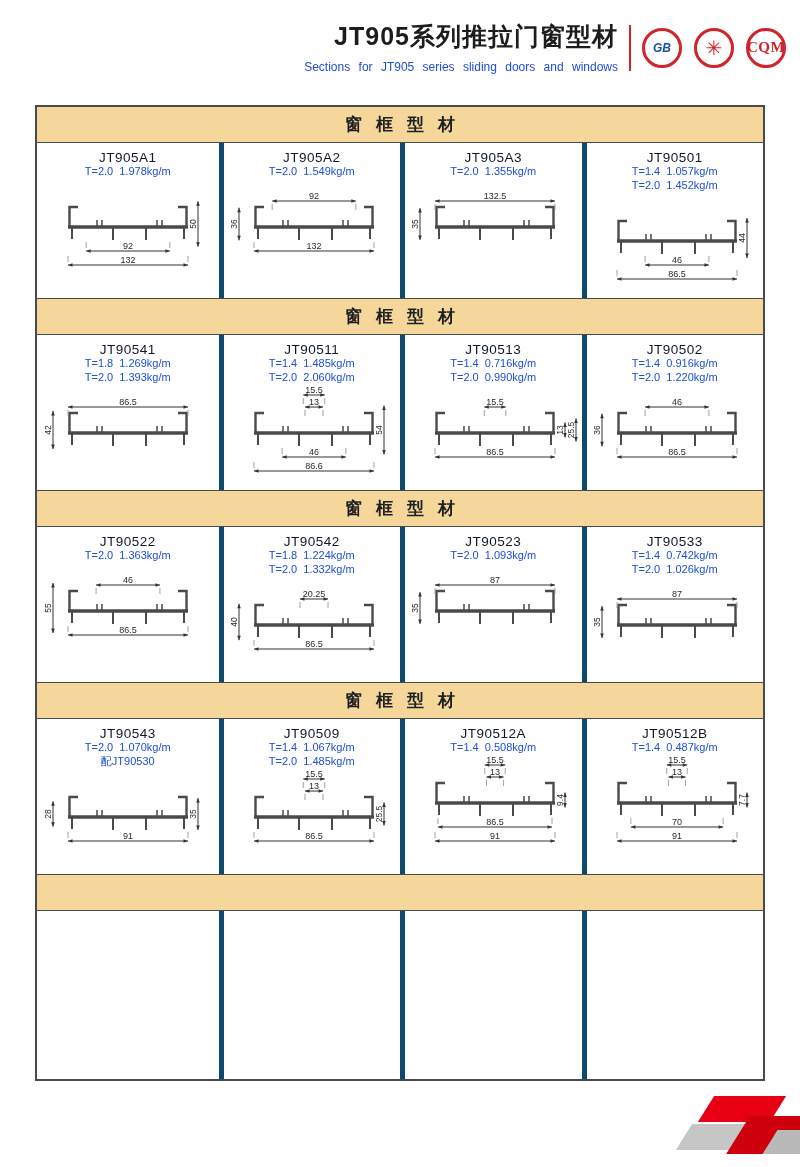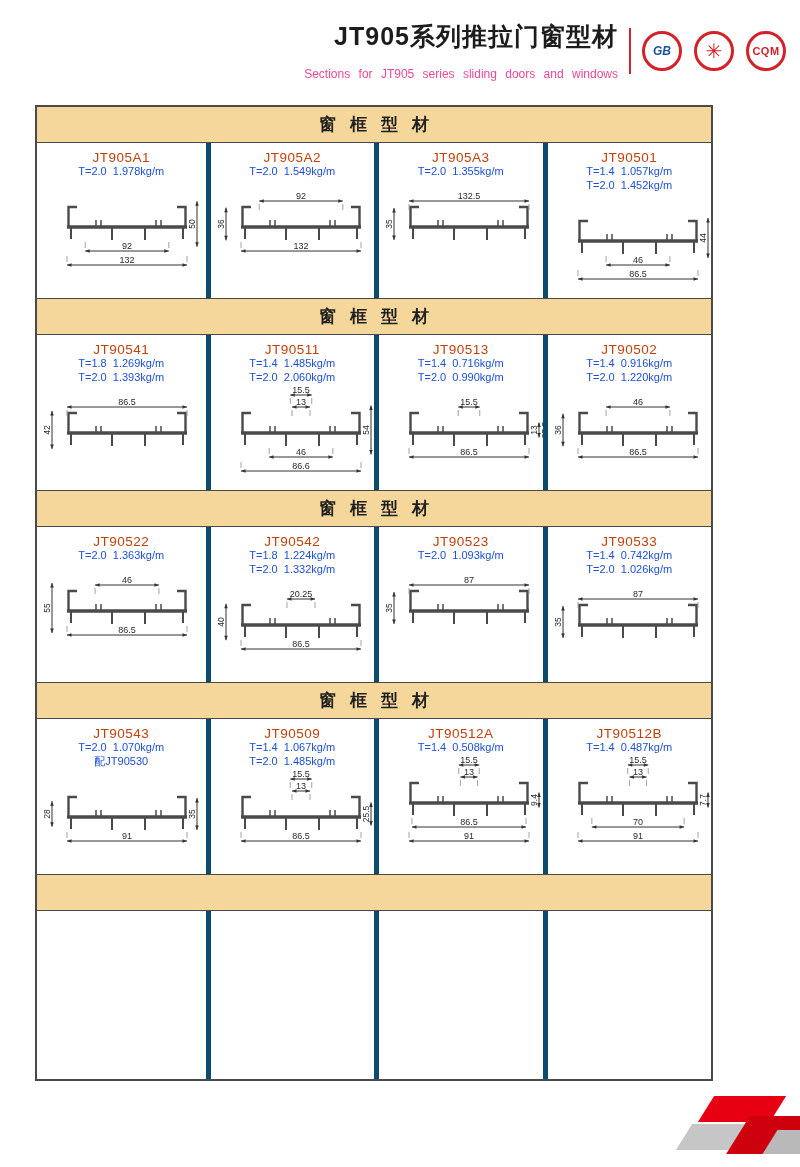--- a/index.html
+++ b/index.html
@@ -3,40 +3,40 @@
 <meta charset="utf-8">
 <style>
   html,body{margin:0;padding:0;background:#e8e8e8;}
   .page{position:relative;width:800px;height:1167px;background:#ffffff;overflow:hidden;
         font-family:"Liberation Sans","DejaVu Sans",sans-serif;color:#222;}
 
   
   .header{position:absolute;top:22px;left:0;right:14px;display:flex;justify-content:flex-end;align-items:center;gap:11px;}
   .header-text{text-align:right;}
   .title-cn{font-size:25px;font-weight:bold;color:#1c1c1c;letter-spacing:1px;line-height:1.15;}
-  .subtitle-en{font-size:12px;color:#ec4899;word-spacing:5px;margin-top:16px;}
+  .subtitle-en{font-size:12px;color:#1d4ed8;word-spacing:5px;margin-top:9px;}
   .header-divider{width:2px;height:46px;background:#d2232a;}
   .logos{display:flex;gap:12px;align-items:center;}
   .logo{width:40px;height:40px;border-radius:50%;border:3px solid #d2232a;box-sizing:border-box;
         display:flex;align-items:center;justify-content:center;background:#fff;}
   .logo-gb{color:#1a52a0;font-weight:bold;font-style:italic;font-size:12px;}
   .logo-star{color:#d2232a;font-size:20px;line-height:1;}
-  .logo-cqm{color:#d2232a;font-weight:bold;font-size:11px;letter-spacing:0.5px;}
+  .logo-cqm{color:#d2232a;font-weight:bold;font-size:15px;letter-spacing:0.5px;font-family:Liberation Serif, serif;}
 
   
-  .table{position:absolute;left:35px;top:105px;width:678px;border:2px solid #4a4a4a;box-sizing:border-box;background:#fff;}
+  .table{position:absolute;left:35px;top:105px;width:730px;border:2px solid #4a4a4a;box-sizing:border-box;background:#fff;}
   .band{height:35px;background:#f6d79b;border-top:1px solid #4a4a4a;border-bottom:1px solid #4a4a4a;
         display:flex;align-items:center;justify-content:center;}
   .band:first-child{border-top:none;}
   .band-label{font-size:17px;font-weight:bold;color:#1f1f1f;letter-spacing:14px;padding-left:14px;}
   .crow{display:flex;height:155px;}
   .crow:last-child{height:168px;}
   .cell{flex:1 1 25%;box-sizing:border-box;overflow:hidden;text-align:center;}
   .cell + .cell{border-left:5px solid #0c4a6e;}
-  .code{font-size:13.5px;color:#c2410c;margin-top:7px;letter-spacing:0.5px;}
+  .code{font-size:13.5px;color:#0f172a;margin-top:7px;letter-spacing:0.5px;}
   .spec{font-size:11px;color:#1d4ed8;white-space:pre;line-height:1.25;}
   svg.drawing{display:block;margin:1px auto 0 auto;}
   svg.drawing text{font-family:"Liberation Sans","DejaVu Sans",sans-serif;}
 
   
   .footer-band{position:absolute;left:0;top:1100px;width:720px;height:50px;background:#e60012;
                clip-path:polygon(0 0,718px 0,692px 100%,0 100%);
                display:flex;align-items:center;}
   .footer-note{color:#fff;font-size:11px;font-weight:bold;letter-spacing:2.2px;margin-left:30px;white-space:nowrap;}
   .footer-brand{position:absolute;left:594px;top:1112px;display:flex;align-items:center;gap:6px;color:#fff;}

